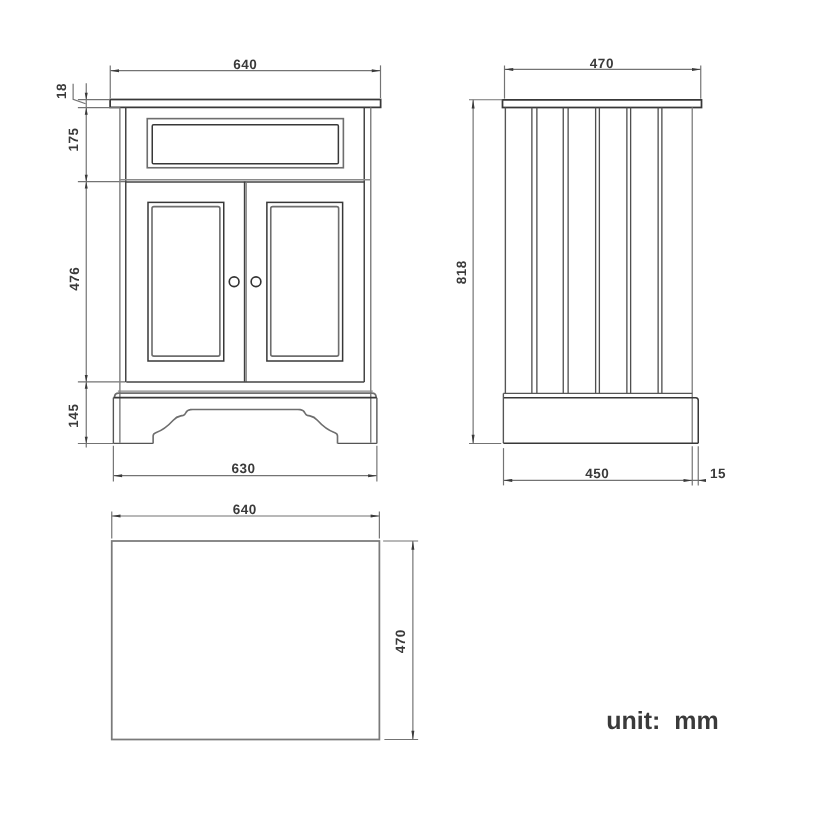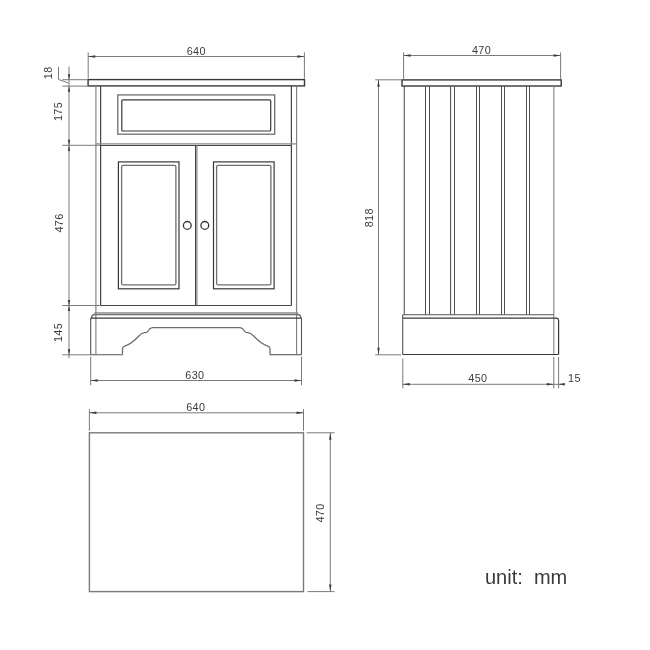--- a/index.html
+++ b/index.html
@@ -1,16 +1,16 @@
 <!DOCTYPE html>
 <html><head>
 <meta charset="utf-8">
 <style>
   html,body{margin:0;padding:0;background:#ffffff;}
-  .wrap{width:650px;height:650px;position:relative;background:#fff;}
+  .wrap{width:650px;height:650px;position:relative;background:#fff;font-weight:bold;}
   svg{position:absolute;left:0;top:0;}
   text{font-family:"Liberation Sans",sans-serif;fill:#3a3a3a;}
   .dim{font-size:10.8px;letter-spacing:0.4px;}
 </style>
 </head>
 <body>
 <div class="wrap">
 <svg width="650" height="650" viewBox="0 0 650 650">
 <g fill="none" stroke-linecap="butt">
 

